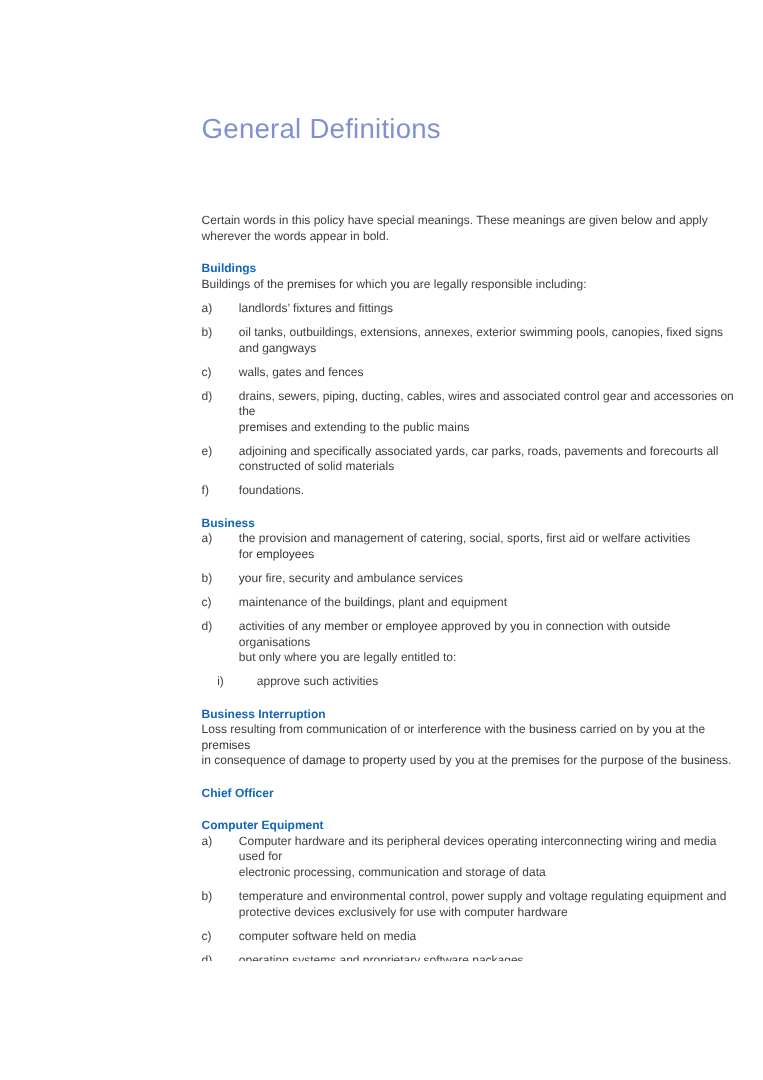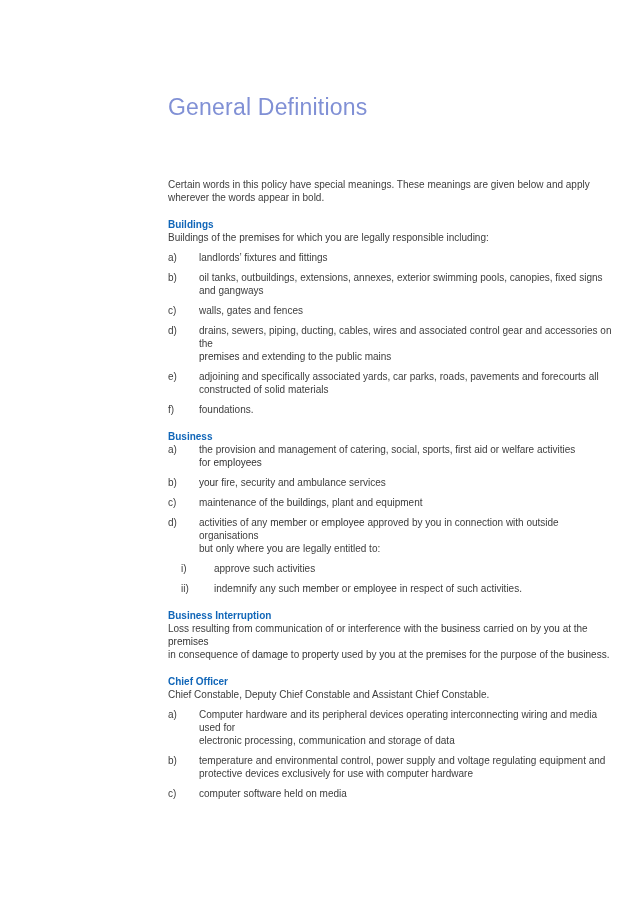--- a/index.html
+++ b/index.html
@@ -73,26 +73,25 @@
 constructed of solid materials</span></span></div>
         <div class="item"><span class="lab">f)</span><span class="txt"><span class="r">foundations.</span></span></div>
         <h2 class="sec-h">Business</h2>
         <div class="item"><span class="lab">a)</span><span class="txt"><span class="r">the provision and management of catering, social, sports, first aid or welfare activities
 for </span><span class="b">employees</span></span></div>
         <div class="item"><span class="lab">b)</span><span class="txt"><span class="b">your</span><span class="r"> fire, security and ambulance services</span></span></div>
         <div class="item"><span class="lab">c)</span><span class="txt"><span class="r">maintenance of the </span><span class="b">buildings</span><span class="r">, plant and equipment</span></span></div>
         <div class="item"><span class="lab">d)</span><span class="txt"><span class="r">activities of any </span><span class="b">member</span><span class="r"> or </span><span class="b">employee</span><span class="r"> approved by </span><span class="b">you</span><span class="r"> in connection with outside organisations
 but only where </span><span class="b">you</span><span class="r"> are legally entitled to:</span></span></div>
         <div class="item sub"><span class="lab">i)</span><span class="txt"><span class="r">approve such activities</span></span></div>
-        <div class="item sub"><span class="lab">ii)</span><span class="txt"><span class="r">indemnify any such </span><span class="b">member</span><span class="r"> or </span><span class="b">employee</span><span class="r"> in respect of such activities.</span></span></div>
         <h2 class="sec-h">Business Interruption</h2>
         <p class="para"><span class="r">Loss resulting from communication of or interference with the </span><span class="b">business</span><span class="r"> carried on by </span><span class="b">you</span><span class="r"> at the </span><span class="b">premises</span><span class="r">
 in consequence of </span><span class="b">damage</span><span class="r"> to </span><span class="b">property</span><span class="r"> used by </span><span class="b">you</span><span class="r"> at the </span><span class="b">premises</span><span class="r"> for the purpose of the </span><span class="b">business</span><span class="r">.</span></p>
         <h2 class="sec-h">Chief Officer</h2>
-        <p class="para"><span class="r">Chief Constable, Deputy Chief Constable and Assistant Chief Constable.</span></p>
+        <h2 class="sec-h">Computer Equipment</h2>
         <div class="item"><span class="lab">a)</span><span class="txt"><span class="r">Computer hardware and its peripheral devices operating interconnecting wiring and media used for
 electronic processing, communication and storage of data</span></span></div>
         <div class="item"><span class="lab">b)</span><span class="txt"><span class="r">temperature and environmental control, power supply and voltage regulating equipment and
 protective devices exclusively for use with computer hardware</span></span></div>
         <div class="item"><span class="lab">c)</span><span class="txt"><span class="r">computer software held on media</span></span></div>
         <div class="item"><span class="lab">d)</span><span class="txt"><span class="r">operating systems and proprietary software packages</span></span></div>
       </div>
   </div>
   <div class="page-number">4</div>
 </div>

